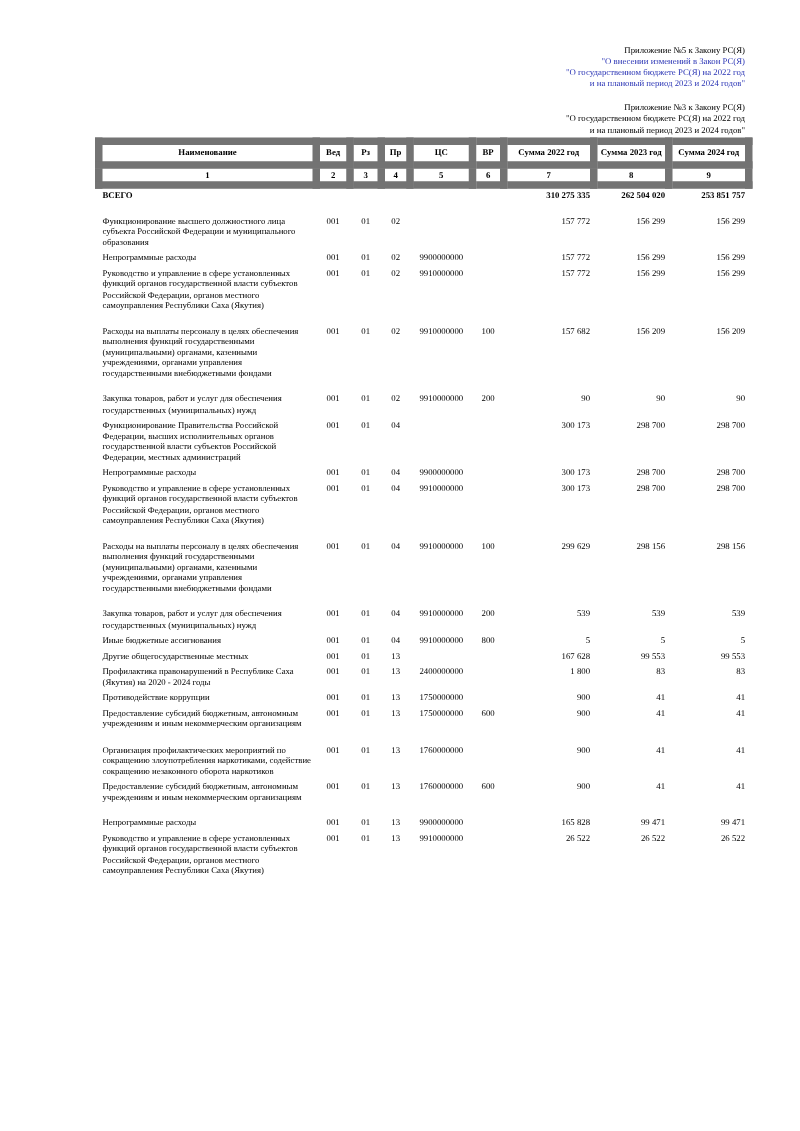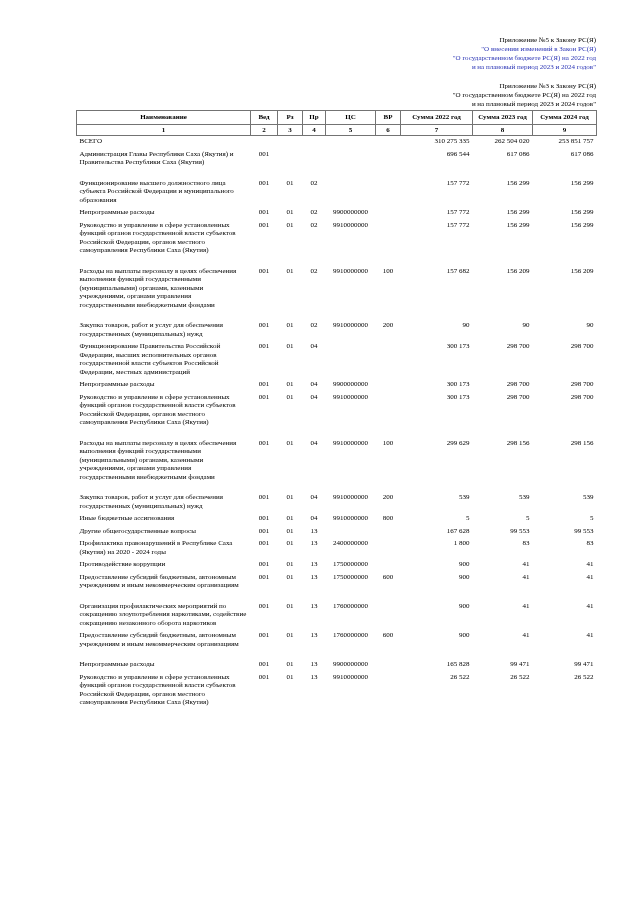--- a/index.html
+++ b/index.html
@@ -9,26 +9,26 @@
     background:#ffffff; color:#000;
     font-family:"Liberation Serif", serif;
     position:relative; overflow:hidden;
   }
   .hdr-block { text-align:right; font-size:7px; line-height:9px; }
   .hdr-block + .hdr-block { margin-top:10px; }
   .blue { color: var(--link-blue, #2b35b5); }
   .title { text-align:center; font-weight:bold; font-size:7.5px; line-height:9.5px; margin-top:14px; }
   .units { text-align:right; font-size:7px; margin-top:9px; line-height:8px; }
   table { border-collapse:collapse; width:100%; table-layout:fixed; margin-top:1px; font-size:7px; }
-  thead th { border:1px solid #737373; font-weight:bold; padding:2px 2px; font-size:7px; line-height:9px; vertical-align:middle; }
+  thead th { border:6px solid #737373; font-weight:bold; padding:2px 2px; font-size:7px; line-height:9px; vertical-align:middle; }
   thead tr.nums th { padding:1px 2px; line-height:8px; }
   tbody td { vertical-align:top; padding:1px 3px 3px 3px; line-height:8.5px; word-wrap:break-word; }
   tbody td.code { text-align:center; }
   tbody td.num  { text-align:right; white-space:nowrap; }
-  tbody tr.bold td { font-weight:normal; }
+  tbody tr.bold td { font-weight:bold; }
   tbody tr.spacer td { height:8px; padding:0; }
 </style>
 </head>
 <body>
 
 <div class="page">
 
   <div class="hdr-block">
     <div>Приложение №5 к Закону РС(Я)</div>
     <div class="blue">"О внесении изменений в Закон РС(Я)</div>
@@ -85,31 +85,20 @@
           <td class="name">ВСЕГО</td>
           <td class="code"></td>
           <td class="code"></td>
           <td class="code"></td>
           <td class="code"></td>
           <td class="code"></td>
           <td class="num">310 275 335</td>
           <td class="num">262 504 020</td>
           <td class="num">253 851 757</td>
         </tr>
-        <tr class="bold">
-          <td class="name">Администрация Главы Республики Саха (Якутия) и Правительства Республики Саха (Якутия)</td>
-          <td class="code">001</td>
-          <td class="code"></td>
-          <td class="code"></td>
-          <td class="code"></td>
-          <td class="code"></td>
-          <td class="num">696 544</td>
-          <td class="num">617 086</td>
-          <td class="num">617 086</td>
-        </tr>
         <tr class="spacer">
           <td colspan="9"></td>
         </tr>
         <tr>
           <td class="name">Функционирование высшего должностного лица субъекта Российской Федерации и муниципального образования</td>
           <td class="code">001</td>
           <td class="code">01</td>
           <td class="code">02</td>
           <td class="code"></td>
           <td class="code"></td>
@@ -233,21 +222,21 @@
           <td class="code">001</td>
           <td class="code">01</td>
           <td class="code">04</td>
           <td class="code">9910000000</td>
           <td class="code">800</td>
           <td class="num">5</td>
           <td class="num">5</td>
           <td class="num">5</td>
         </tr>
         <tr>
-          <td class="name">Другие общегосударственные вопросы</td>
+          <td class="name">Другие общегосударственные местных</td>
           <td class="code">001</td>
           <td class="code">01</td>
           <td class="code">13</td>
           <td class="code"></td>
           <td class="code"></td>
           <td class="num">167 628</td>
           <td class="num">99 553</td>
           <td class="num">99 553</td>
         </tr>
         <tr>

